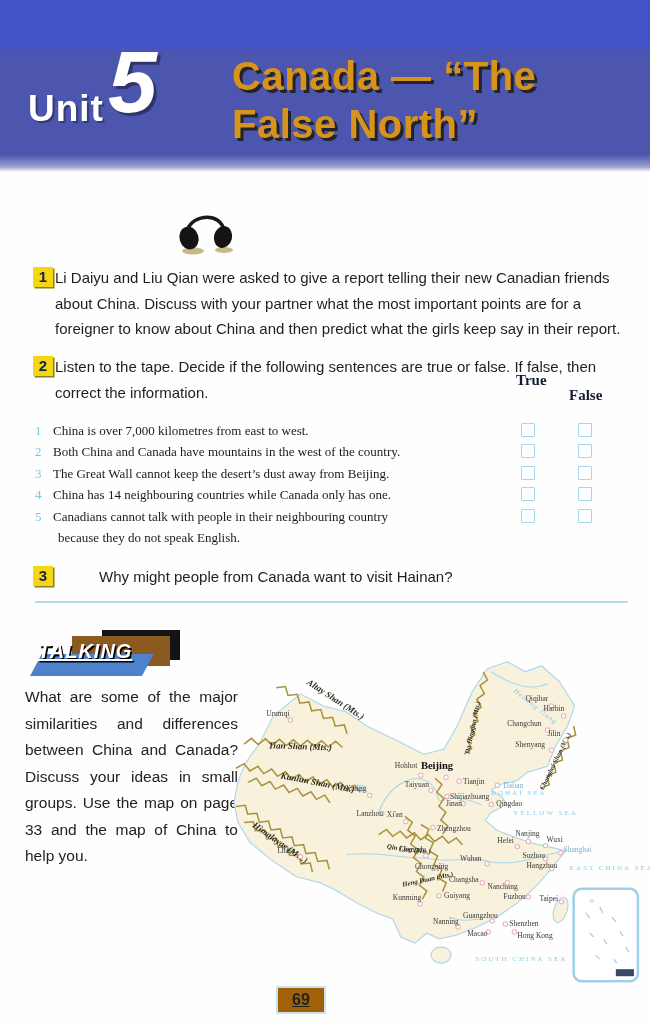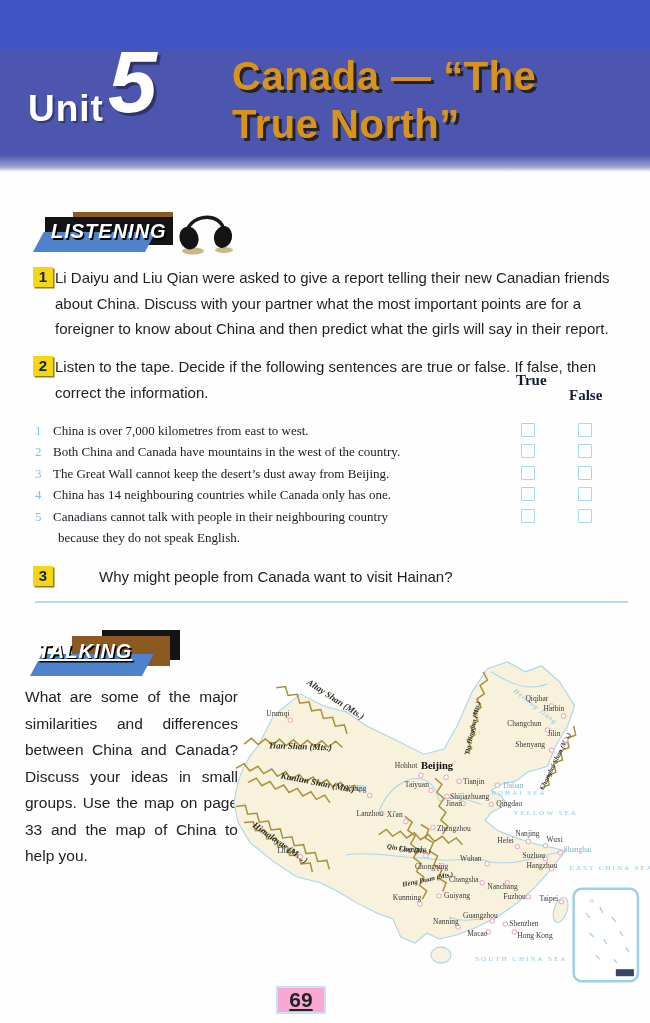--- a/index.html
+++ b/index.html
@@ -69,53 +69,47 @@
   .mt-sm{font-size:6.8px;}
   .sea-label{font-family:"Liberation Serif",serif;font-size:7px;fill:#8ccfe8;letter-spacing:2px;}
   .river-label{font-family:"Liberation Serif",serif;font-style:italic;font-size:7px;
                fill:#8cc4e4;letter-spacing:1px;}
   .coast{fill:#f8f1dc;stroke:#a9d6ea;stroke-width:1.1;}
   .ridge{fill:none;stroke:#a8923c;stroke-width:1.5;}
   .river{fill:none;stroke:#a9d6ea;stroke-width:1;}
 
   
   .page-num{position:absolute;left:276px;top:986px;width:46px;height:24px;border:2px solid #c5e3f2;
-            background:#f9a8d4;font-size:21px;font-weight:bold;color:#222;text-align:center;line-height:24px;text-decoration:underline;}
+            background:#a16207;font-size:16px;font-weight:bold;color:#222;text-align:center;line-height:24px;text-decoration:underline;}
 </style>
 </head>
 <body>
 
 <div id="page">
 
   <div class="banner">
     <div class="unit-label">Unit</div>
     <div class="unit-number">5</div>
     <div class="banner-title">
       <div>Canada — “The</div>
-      <div>True North”</div>
-    </div>
-  </div>
-
-  <div class="badge" id="listening-badge">
-    <div class="b-brown"></div>
-    <div class="b-black"></div>
-    <div class="b-blue"></div>
-    <div class="b-label">LISTENING</div>
-  </div>
+      <div>False North”</div>
+    </div>
+  </div>
+
 
   <svg width="62" height="54" style="position:absolute;left:174px;top:204px;">
     <ellipse cx="19" cy="47" rx="11" ry="3.5" fill="#b9a868" opacity="0.8"></ellipse>
     <ellipse cx="50" cy="46" rx="9" ry="3" fill="#b9a868" opacity="0.8"></ellipse>
     <path d="M13,32 C11,10 49,6 50,28" stroke="#1a1a1a" stroke-width="3.5" fill="none"></path>
     <ellipse cx="15" cy="34" rx="9.5" ry="11.5" fill="#141414" transform="rotate(-16 15 34)"></ellipse>
     <ellipse cx="49" cy="33" rx="9" ry="11" fill="#141414" transform="rotate(14 49 33)"></ellipse>
   </svg>
 
   <div class="num-badge" style="left:33px;top:267px;">1</div>
-  <div class="ex-text" style="top:265px;">Li Daiyu and Liu Qian were asked to give a report telling their new Canadian friends about China. Discuss with your partner what the most important points are for a foreigner to know about China and then predict what the girls will say in their report.</div>
+  <div class="ex-text" style="top:265px;">Li Daiyu and Liu Qian were asked to give a report telling their new Canadian friends about China. Discuss with your partner what the most important points are for a foreigner to know about China and then predict what the girls keep say in their report.</div>
 
   <div class="num-badge" style="left:33px;top:356px;">2</div>
   <div class="ex-text" style="top:354px;">Listen to the tape. Decide if the following sentences are true or false. If false, then correct the information.</div>
 
   <div class="tf-header" id="tf-true">True</div>
   <div class="tf-header" id="tf-false">False</div>
 
   <div class="tf-list">
     <div class="tf-row">
       <span class="tf-num">1</span><span>China is over 7,000 kilometres from east to west.</span>

